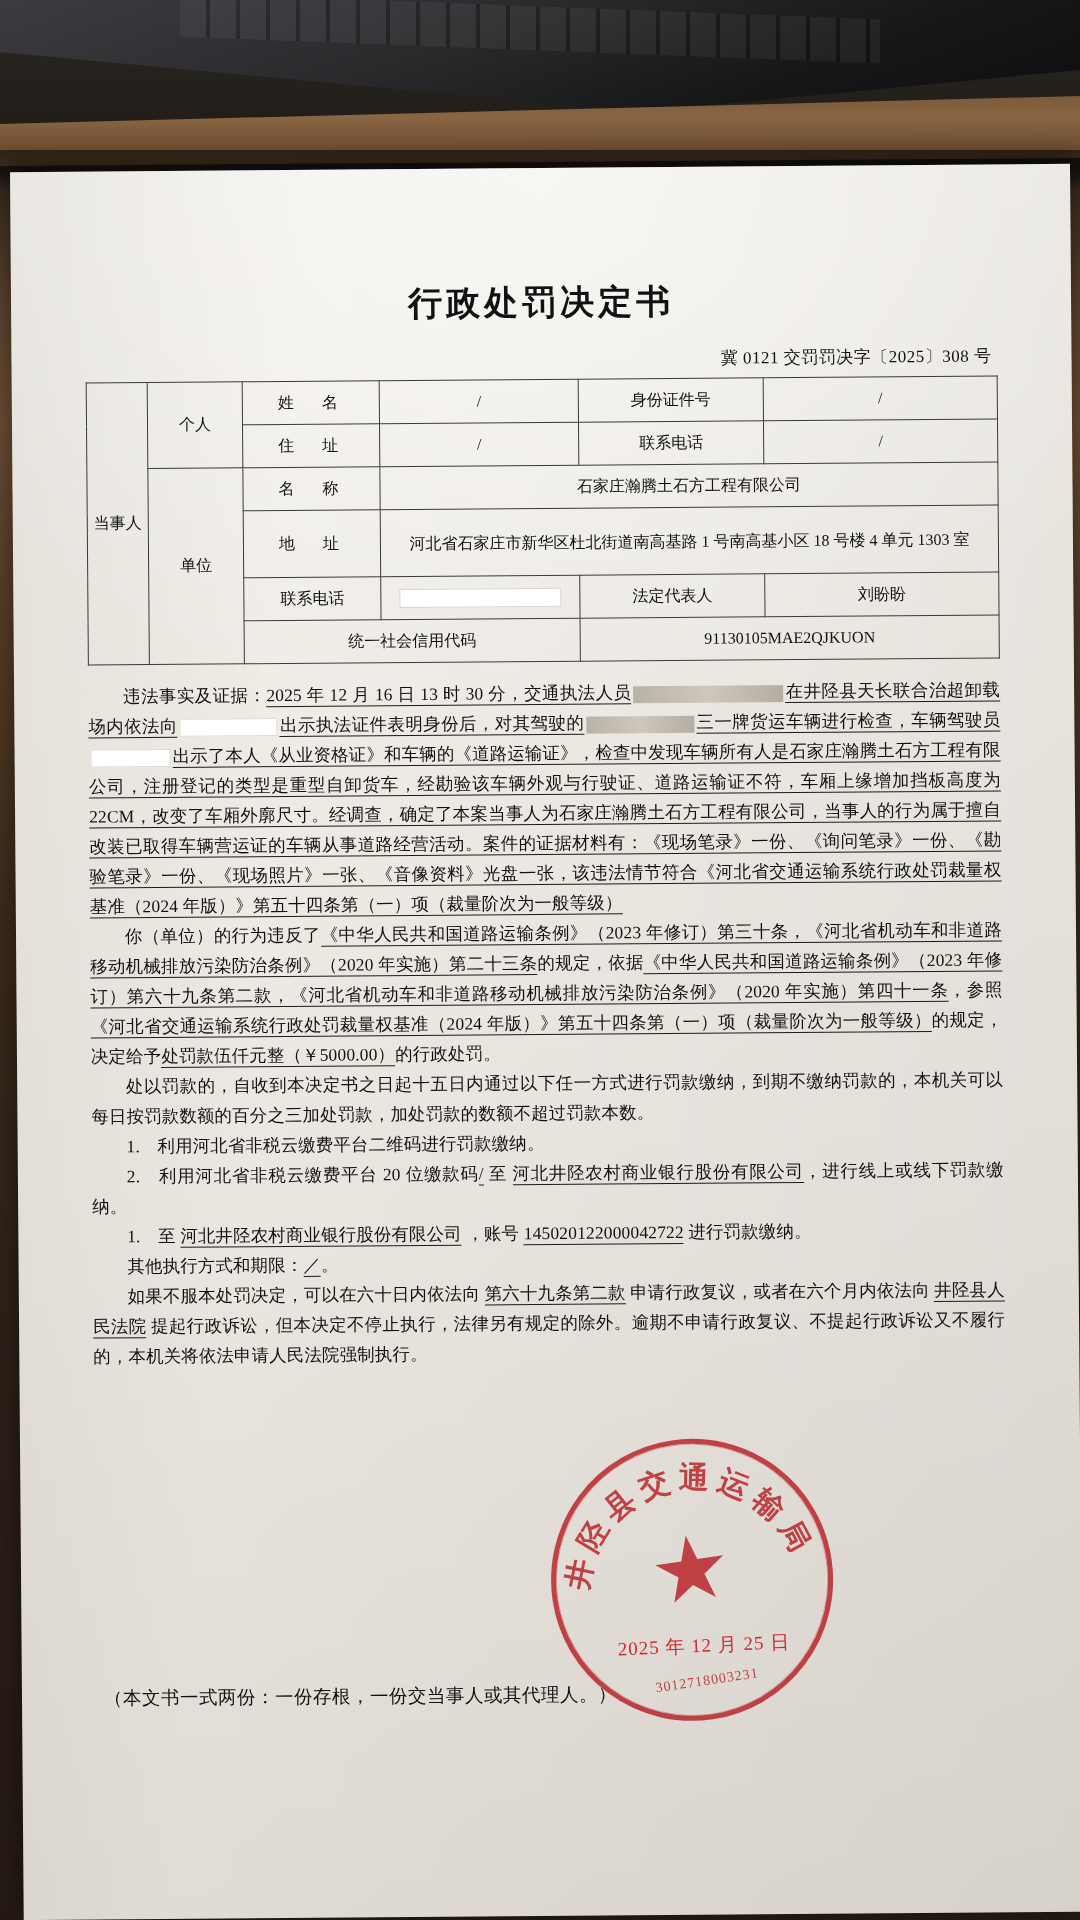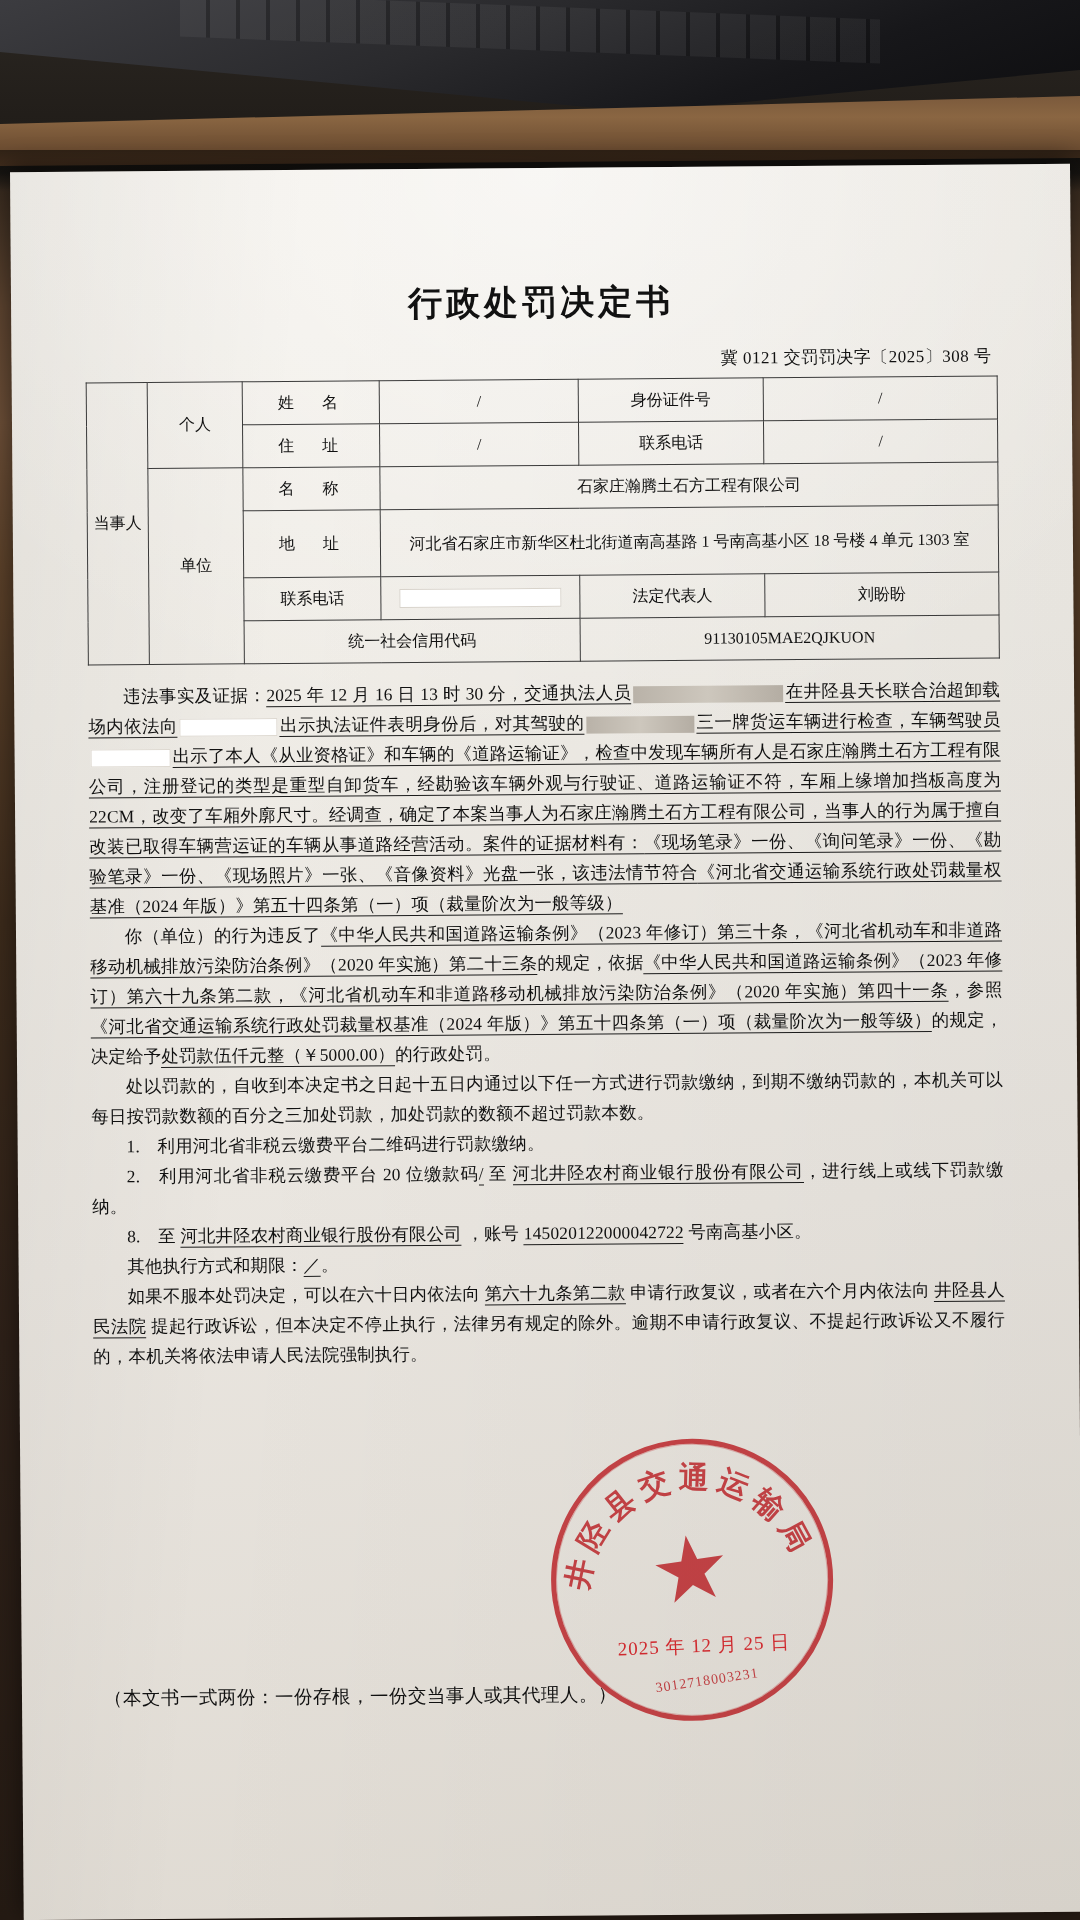--- a/index.html
+++ b/index.html
@@ -191,21 +191,21 @@
 
       <p>处以罚款的，自收到本决定书之日起十五日内通过以下任一方式进行罚款缴纳，到期不缴纳罚款的，本机关可以每日按罚款数额的百分之三加处罚款，加处罚款的数额不超过罚款本数。</p>
 
       <p class="numline">1.　利用河北省非税云缴费平台二维码进行罚款缴纳。</p>
 
       <p class="numline">
         <span>2.　利用河北省非税云缴费平台 20 位缴款码</span><span class="u">/</span>&nbsp;<span>至</span>&nbsp;<span class="u">河北井陉农村商业银行股份有限公司</span><span>，进行线上或线下罚款缴纳。</span>
       </p>
 
       <p class="numline">
-        <span>8.　至</span>&nbsp;<span class="u">河北井陉农村商业银行股份有限公司</span>&nbsp;<span>，账号</span>&nbsp;<span class="u">145020122000042722</span>&nbsp;<span>号南高基小区。</span>
+        <span>1.　至</span>&nbsp;<span class="u">河北井陉农村商业银行股份有限公司</span>&nbsp;<span>，账号</span>&nbsp;<span class="u">145020122000042722</span>&nbsp;<span>进行罚款缴纳。</span>
       </p>
 
       <p>
         <span>其他执行方式和期限：</span><span class="u">／</span><span>。</span>
       </p>
 
       <p>
         <span>如果不服本处罚决定，可以在六十日内依法向</span>&nbsp;<span class="u">第六十九条第二款</span>&nbsp;<span>申请行政复议，或者在六个月内依法向</span>&nbsp;<span class="u">井陉县人民法院</span>&nbsp;<span>提起行政诉讼，但本决定不停止执行，法律另有规定的除外。逾期不申请行政复议、不提起行政诉讼又不履行的，本机关将依法申请人民法院强制执行。</span>
       </p>
 

